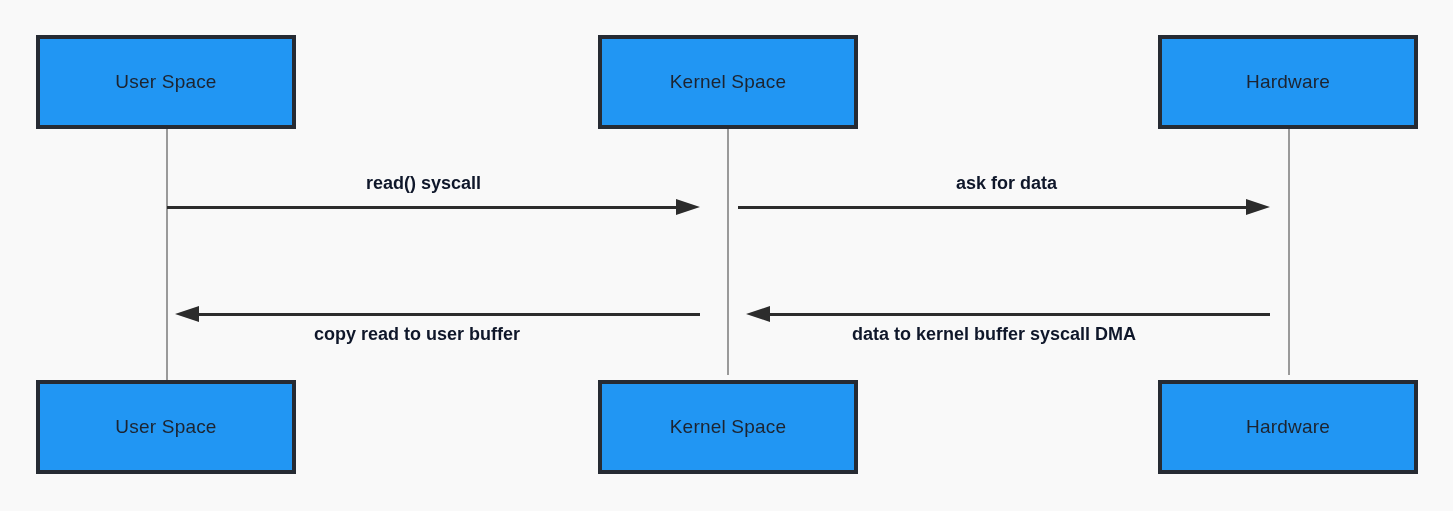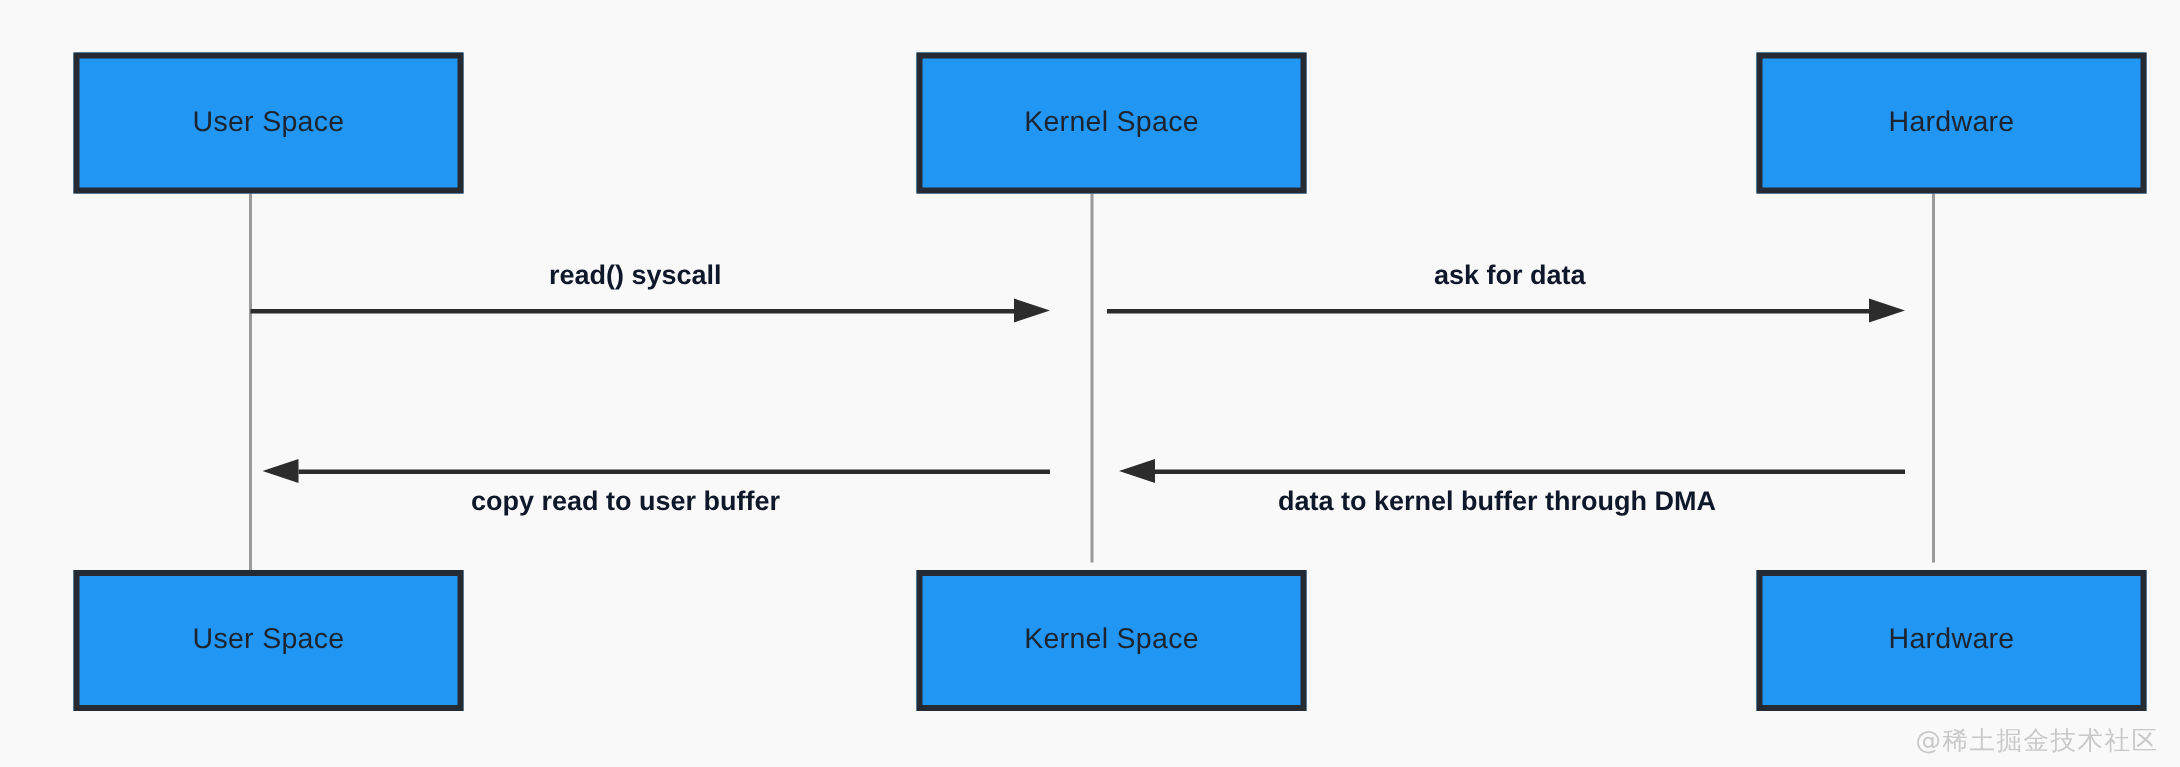--- a/index.html
+++ b/index.html
@@ -25,21 +25,20 @@
     background: #9a9a9a;
   }
   .actor-box {
     position: absolute;
     box-sizing: border-box;
     background: #2196f3;
     border: 4px solid #262b33;
     display: flex;
     align-items: center;
     justify-content: center;
-    margin-left: 13px;
   }
   .actor-label {
     font-family: "Liberation Sans", sans-serif;
     font-size: 19px;
     font-weight: 400;
     color: #1d2430;
     letter-spacing: 0.2px;
     user-select: none;
   }
   .msg {
@@ -136,18 +135,17 @@
 
   <div class="msg" style="left:175px; top:313px; width:525px;">
     <div class="msg-line" style="left:24px; width:501px;"></div>
     <div class="arrowhead left" style="left:0px;"></div>
     <div class="msg-label below" style="left:139px;">copy read to user buffer</div>
   </div>
 
   <div class="msg" style="left:746px; top:313px; width:524px;">
     <div class="msg-line" style="left:24px; width:500px;"></div>
     <div class="arrowhead left" style="left:0px;"></div>
-    <div class="msg-label below" style="left:106px;">data to kernel buffer through DMA</div>
+    <div class="msg-label below" style="left:106px;">data to kernel buffer syscall DMA</div>
   </div>
 
-  <div class="watermark">@稀土掘金技术社区</div>
 
 </div>
 
 </body></html>

